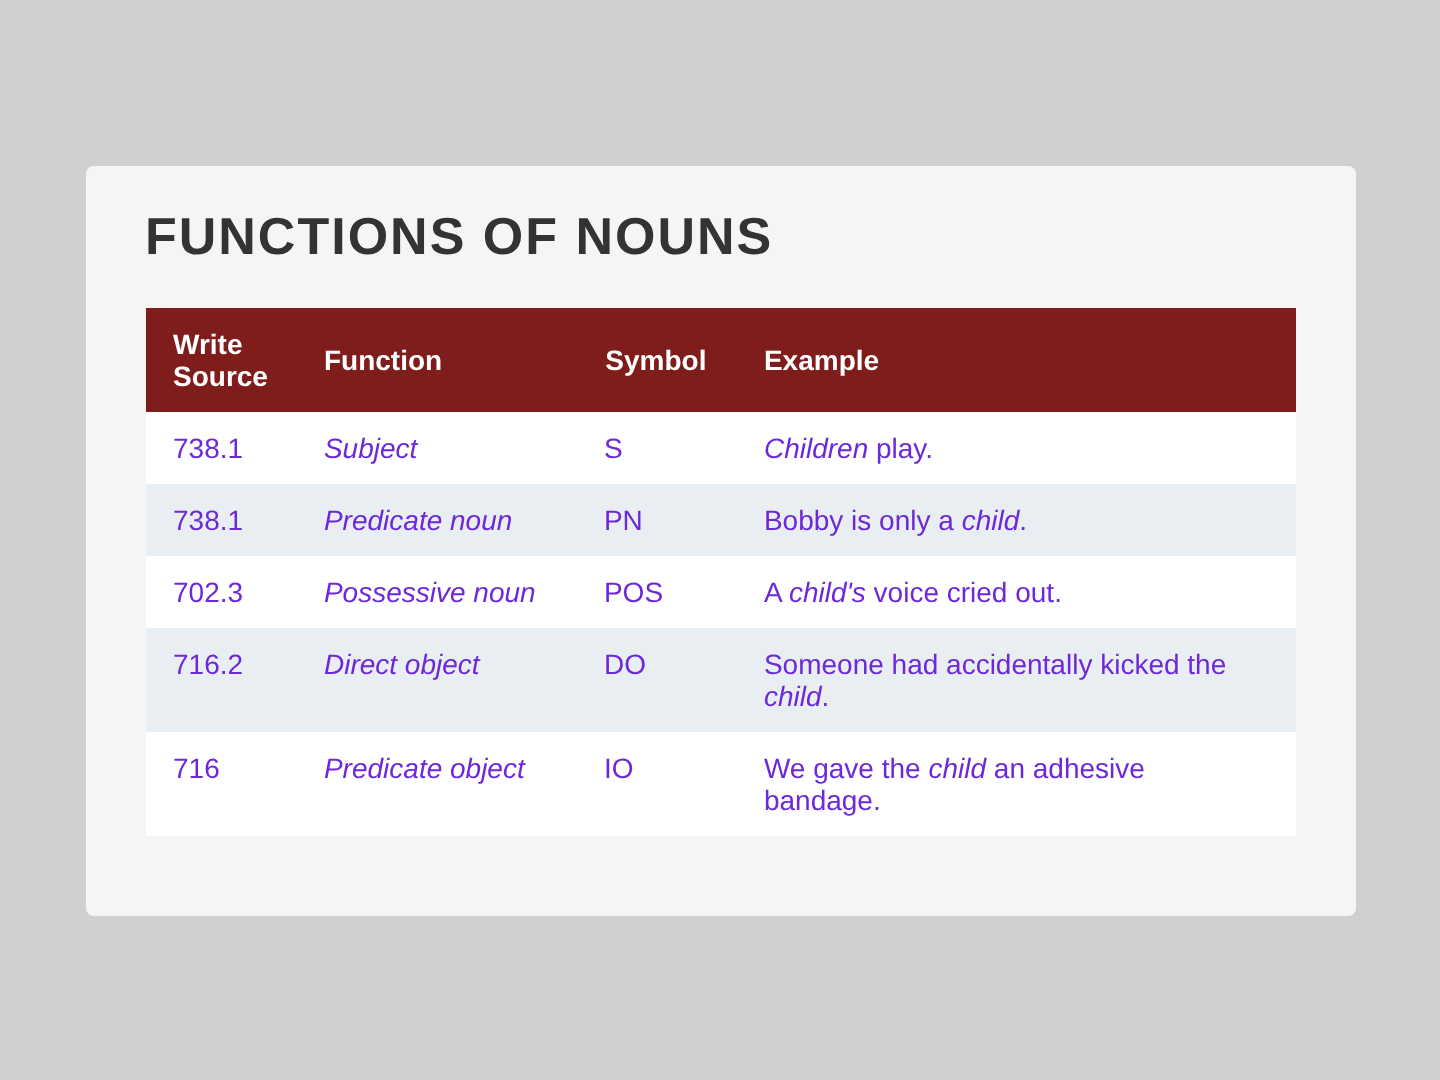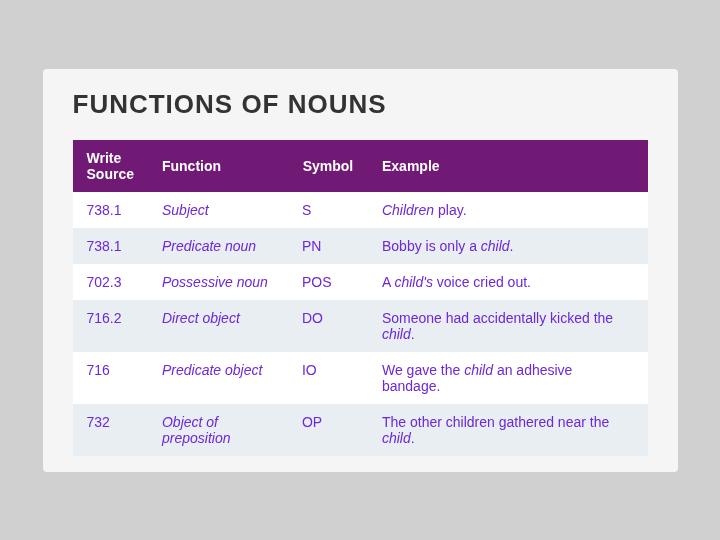--- a/index.html
+++ b/index.html
@@ -9,36 +9,36 @@
       background: #d0d0d0;
       display: flex;
       align-items: center;
       justify-content: center;
       font-family: Arial, sans-serif;
     }
     .card {
       background: #f5f5f5;
       width: 635px;
       border-radius: 4px;
-      padding: 20px 30px 16px 30px;
+      padding: 20px 30px 40px 30px;
     }
     .title {
       font-size: 26px;
       font-weight: bold;
       color: #333;
       letter-spacing: 1px;
       margin-bottom: 20px;
       text-align: left;
     }
     table {
       width: 100%;
       border-collapse: collapse;
     }
     thead tr {
-      background: #701a75;
+      background: #7f1d1d;
     }
     thead th {
       padding: 10px 14px;
       font-size: 14px;
       font-weight: bold;
       color: #fff;
       text-align: left;
     }
     tbody tr:nth-child(odd) {
       background: #ffffff;
@@ -96,21 +96,15 @@
           <td class="italic">Direct object</td>
           <td>DO</td>
           <td>Someone had accidentally kicked the <em>child</em>.</td>
         </tr>
         <tr>
           <td>716</td>
           <td class="italic">Predicate object</td>
           <td>IO</td>
           <td>We gave the <em>child</em> an adhesive bandage.</td>
         </tr>
-        <tr>
-          <td>732</td>
-          <td class="italic">Object of preposition</td>
-          <td>OP</td>
-          <td>The other children gathered near the <em>child</em>.</td>
-        </tr>
       </tbody>
   </table>
 </div>
 
 </body></html>

